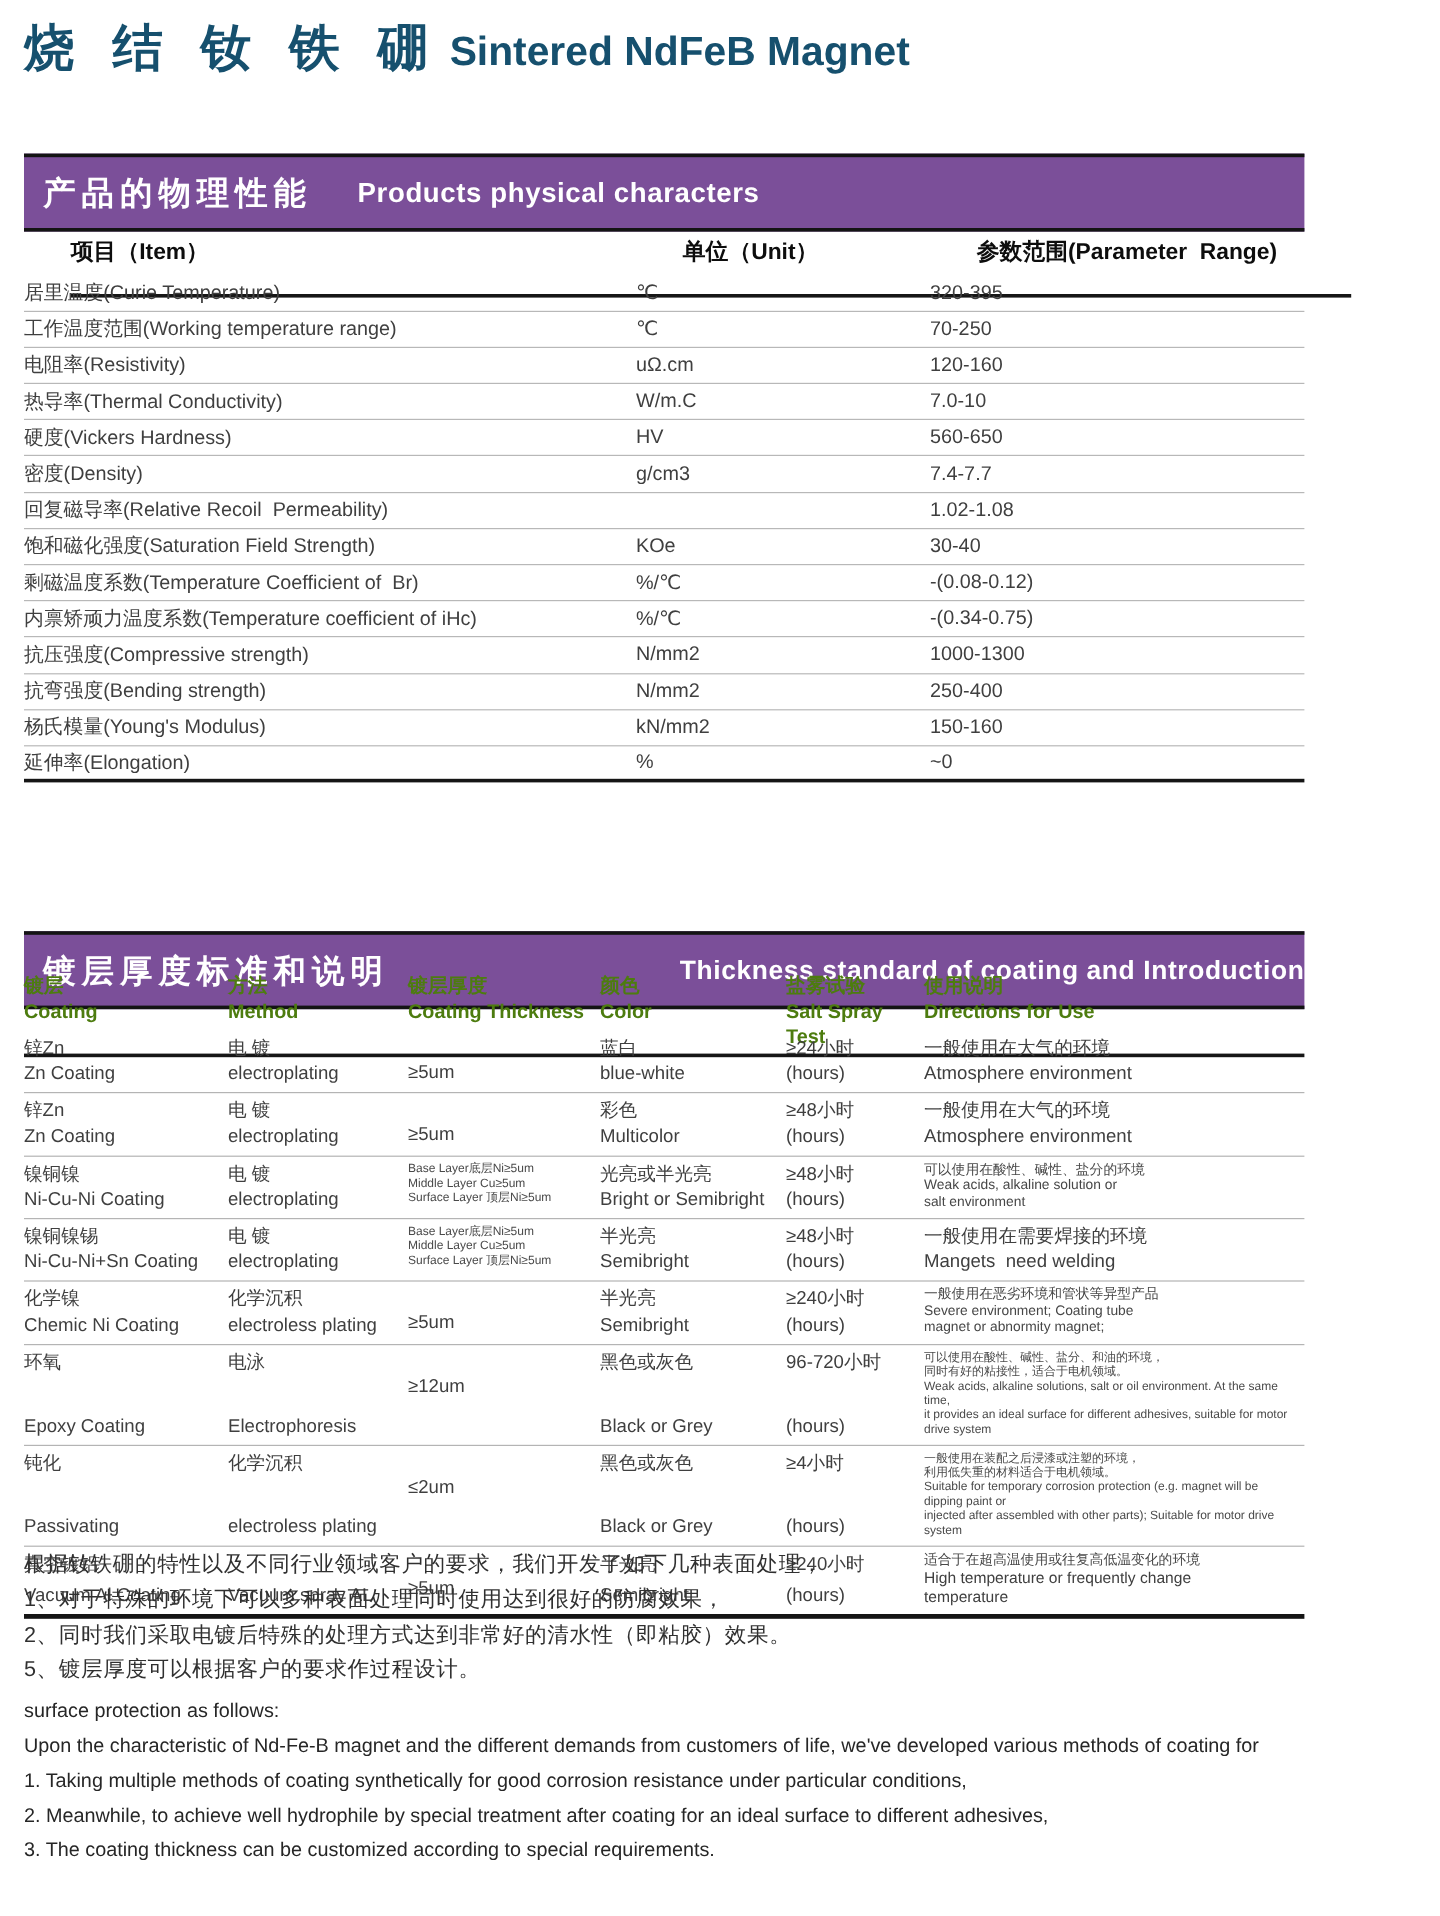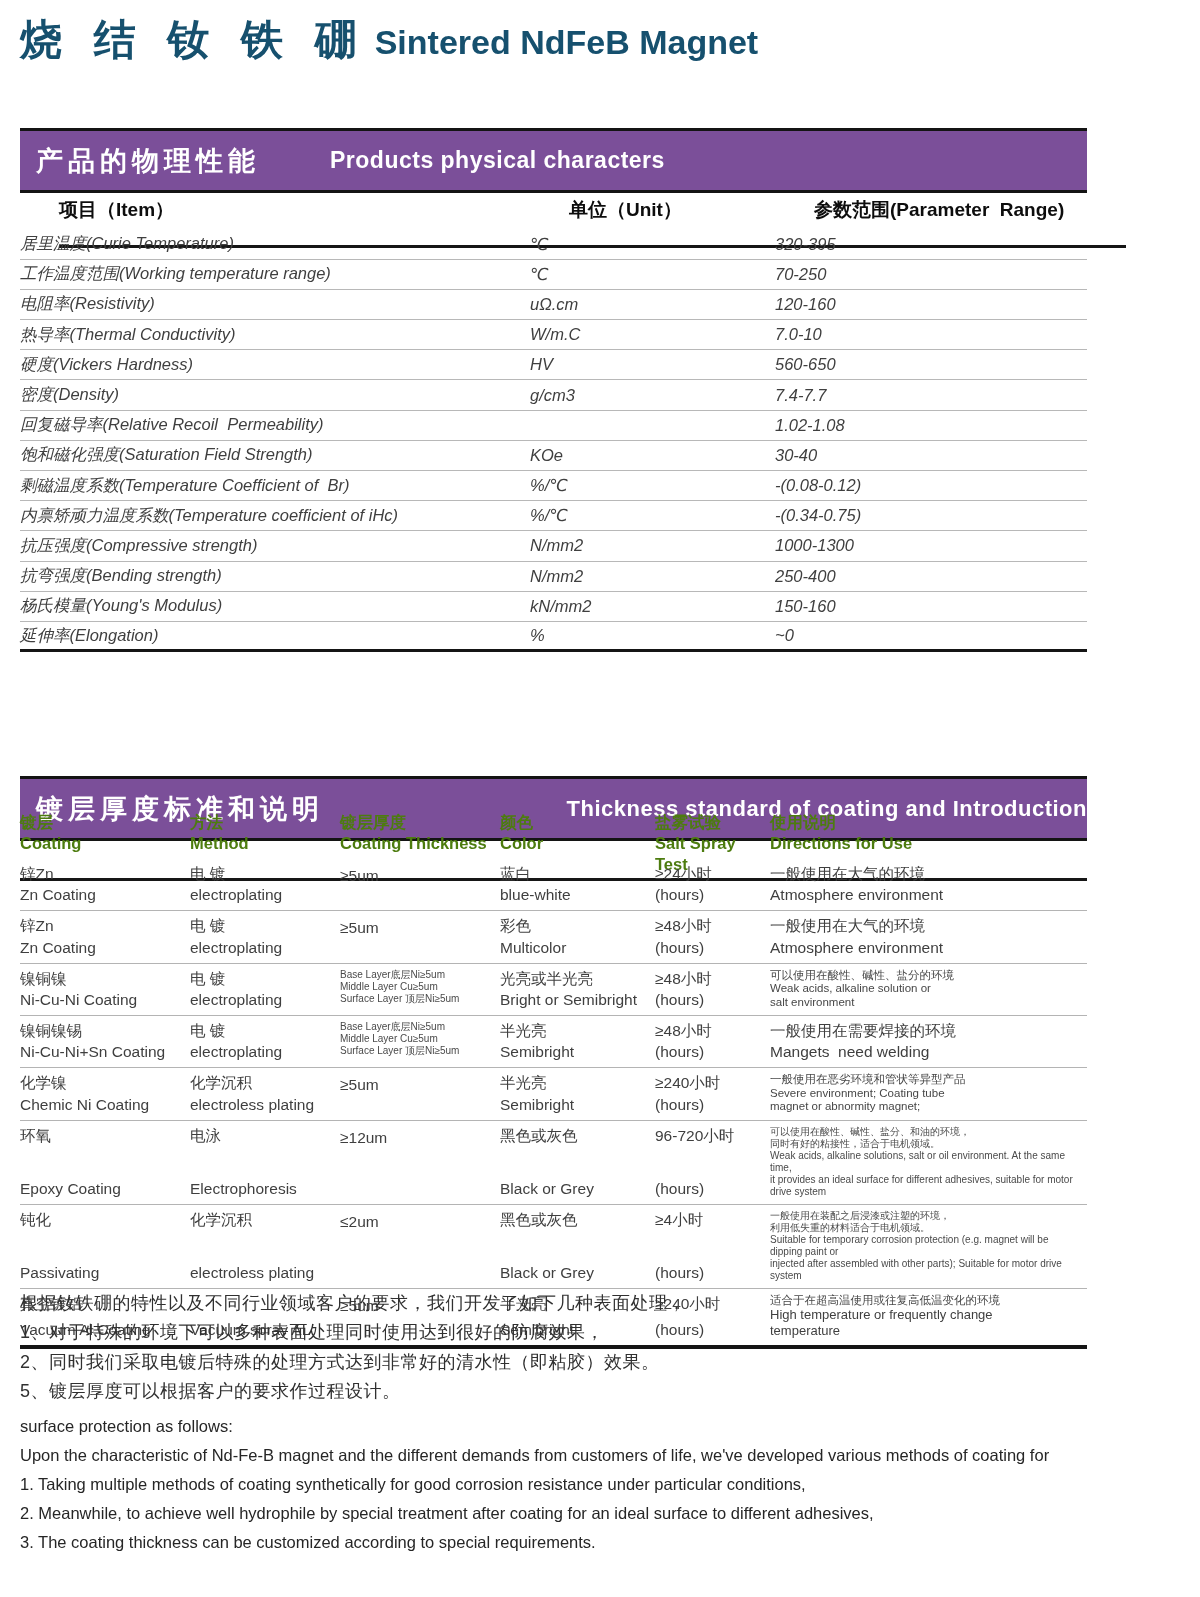--- a/index.html
+++ b/index.html
@@ -13,36 +13,36 @@
   
   .page-title{position:absolute;left:20px;top:12px;display:flex;align-items:baseline;}
   .title-zh{font-size:42px;font-weight:bold;letter-spacing:10px;color:var(--title-color,#16506e);}
   .title-en{font-size:34px;font-weight:bold;color:var(--title-color,#16506e);margin-left:8px;letter-spacing:0px;}
 
   
   .bar{
     position:absolute;left:20px;width:1067px;height:65px;box-sizing:border-box;
     background:var(--purple,#7b4f99);
     border-top:3px solid #141414;border-bottom:3px solid #141414;
-    display:flex;align-items:center;padding-left:16px;gap:32px;
+    display:flex;align-items:center;padding-left:16px;
   }
   .bar1{top:128px;}
   .bar2{top:776px;justify-content:space-between;}
   .bar-zh{font-size:27px;font-weight:bold;color:#fff;letter-spacing:5px;}
   .bar-en{font-size:23px;font-weight:bold;color:#fff;margin-left:38px;letter-spacing:0.5px;}
   .bar2 .bar-en{font-size:22px;margin-left:30px;}
 
   
   .t1-grid{display:grid;grid-template-columns:510px 245px 1fr;}
   .t1-head{
     position:absolute;left:20px;top:197px;width:1067px;box-sizing:border-box;
     padding-bottom:22px;border-bottom:3.5px solid #161616;
     font-size:19px;font-weight:bold;color:#0d0d0d;margin-left:39px;
   }
-  .t1-body{position:absolute;left:20px;top:229.5px;width:1067px;font-style:italic;}
+  .t1-body{position:absolute;left:20px;top:229.5px;width:1067px;}
   .t1-row{
     height:30.2px;box-sizing:border-box;align-items:center;
     border-bottom:1px solid #b8b8b8;
     font-size:16.5px;color:#3f3f3f;
   }
   .t1-row:last-child{border-bottom:3.5px solid #151515;}
 
   
   .t2-grid{display:grid;grid-template-columns:170px 150px 160px 155px 115px 1fr;}
   .t2-head{
@@ -56,21 +56,21 @@
     border-bottom:1px solid #b4b4b4;
     padding:5px 0 6px 0;
   }
   .t2-row:last-child{border-bottom:4px solid #151515;min-height:55px;}
   .t2-cell{display:flex;flex-direction:column;justify-content:space-between;padding-right:8px;}
   .t2-cell .ln-n{font-size:15.5px;color:#3f3f3f;line-height:19px;}
   .t2-cell .ln-s{font-size:11.5px;color:#474747;line-height:13.5px;}
   .t2-cell .ln-t{font-size:10px;color:#4a4a4a;line-height:12px;}
   .t2-cell .ln-m{font-size:13px;color:#3f3f3f;line-height:16px;}
   .thick-top{justify-content:flex-start;}
-  .thick-top .ln-n{margin-top:2px;}
+  .thick-top .ln-n{margin-top:20px;}
 
   
   .notes-zh{position:absolute;left:20px;top:1289px;width:1140px;}
   .notes-zh div{font-size:18px;color:#303030;line-height:29.3px;letter-spacing:0.5px;}
   .notes-en{position:absolute;left:20px;top:1412px;width:1150px;}
   .notes-en div{font-size:16.5px;color:#262626;line-height:29px;}
 </style>
 </head>
 <body>
 

